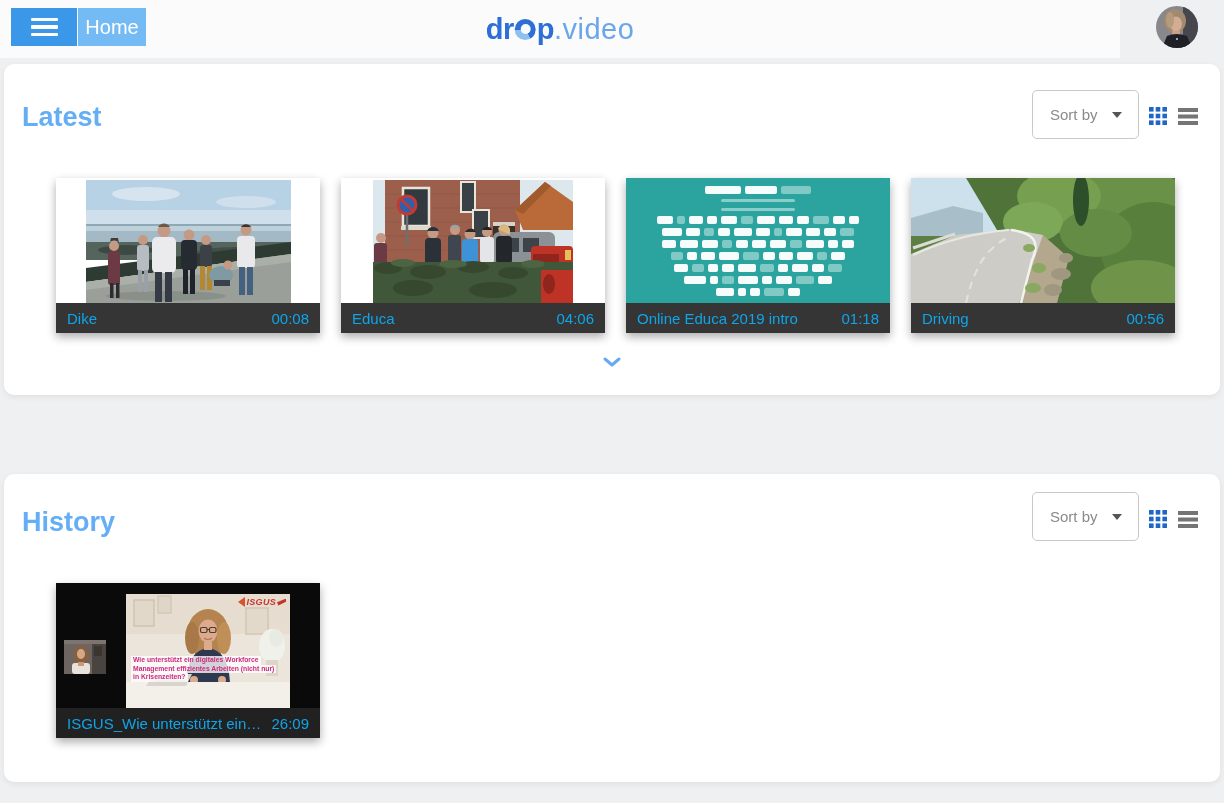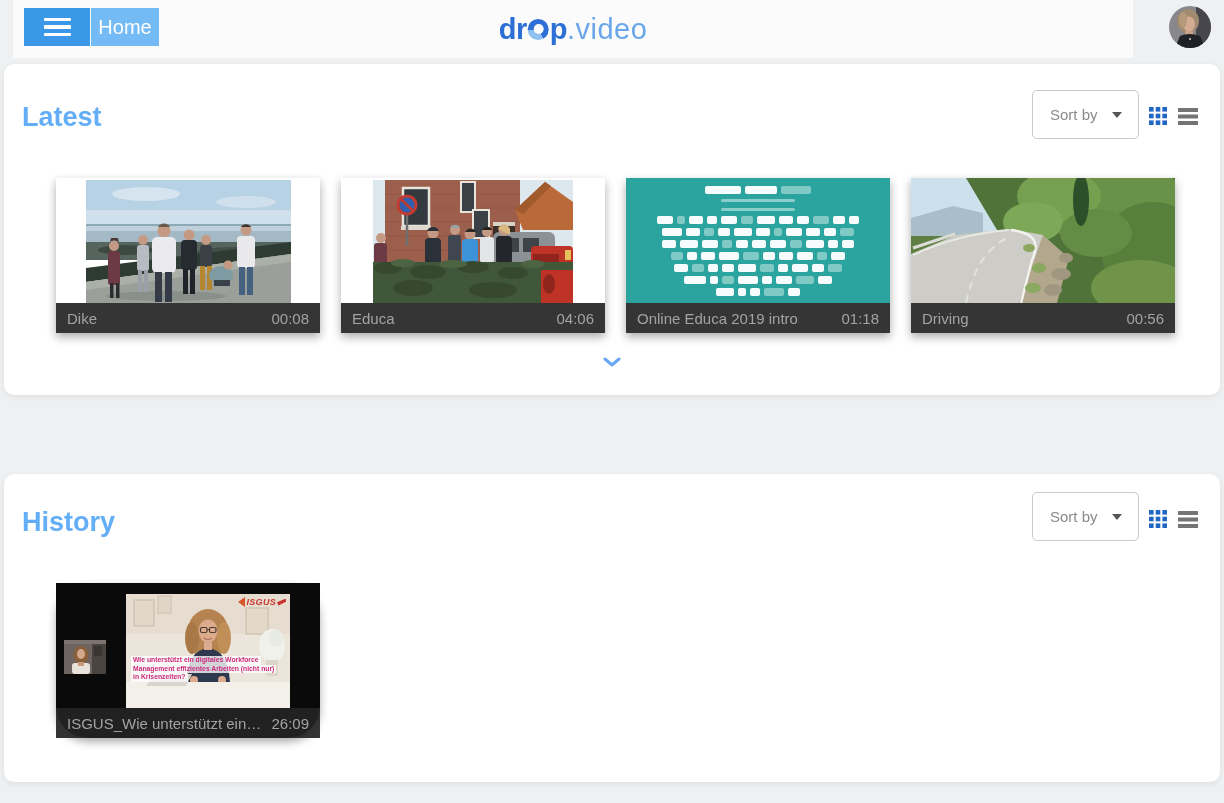--- a/index.html
+++ b/index.html
@@ -4,21 +4,21 @@
 <style>
   * { box-sizing: border-box; margin: 0; padding: 0; }
   html,body { width:1224px; height:803px; }
   body {
     font-family: "Liberation Sans", sans-serif;
     background:#eef0f1;
     position:relative;
     overflow:hidden;
   }
   
-  .app-header { position:absolute; top:0; left:13px; width:1120px; height:58px; background:#fbfbfb; z-index:5; }
+  .app-header { position:absolute; top:0; left:0; width:1120px; height:58px; background:#fbfbfb; z-index:5; }
   .menu-btn { position:absolute; left:11px; top:8px; width:66px; height:38px; background:#3b97e8; border:none; display:flex; align-items:center; justify-content:center; flex-direction:column; gap:4px; cursor:pointer; }
   .menu-btn .bar { width:27px; height:3.5px; background:#fff; border-radius:1px; }
   .home-btn { position:absolute; left:78px; top:8px; width:68px; height:38px; background:#74baf4; border:none; color:#fff; font-size:20px; font-family:"Liberation Sans",sans-serif; display:flex; align-items:center; justify-content:center; cursor:pointer; }
   .logo { position:absolute; left:50%; top:0; height:58px; transform:translateX(-50%); display:flex; align-items:center; font-size:29px; white-space:nowrap; cursor:pointer; }
   .logo .p1, .logo .p2 { color:#2d6fd6; font-weight:bold; letter-spacing:-0.5px;text-align:right; }
   .logo .logo-o { display:inline-block; width:21px; height:21px; border-radius:50%; font-size:0; vertical-align:-2px; margin:0 1px;
      background:conic-gradient(from 150deg, #8fc0f2 0 115deg, #2d6fd6 115deg 360deg); position:relative; }
   .logo .logo-o::after { content:''; position:absolute; inset:5.5px; background:#fbfbfb; border-radius:50%; }
   .logo .p3 { color:#6aa7ea; font-weight:normal; letter-spacing:0.5px; }
   .search-box { position:absolute; left:874px; top:8px; width:265px; height:38px; background:#a3a3a3; display:flex; align-items:center; padding-left:19px; }
@@ -39,26 +39,26 @@
   .sort-caret { position:absolute; right:16px; width:0; height:0; border-left:5px solid transparent; border-right:5px solid transparent; border-top:6px solid #555; }
   .view-icons { position:absolute; left:1145px; display:flex; gap:11px; align-items:center; }
   #latest-section .view-icons { top:43px; }
   #history-section .view-icons { top:36px; }
   .icon-btn { border:none; background:transparent; padding:0; cursor:pointer; display:flex; }
   
   .video-row { position:absolute; left:52px; display:flex; gap:21px; }
   #latest-section .video-row { top:114px; }
   #history-section .video-row { top:109px; }
   .video-card { position:relative; width:264px; height:155px; background:#fff; box-shadow:0 4px 9px rgba(0,0,0,0.33); cursor:pointer; flex:0 0 auto; }
-  .video-card.dark { background:#0a0a0a;border-radius:32px; }
+  .video-card.dark { background:#0a0a0a; }
   .thumb-stage { position:absolute; left:0; right:0; top:0; bottom:30px; overflow:hidden; display:flex; justify-content:center; background:#fff; }
   .video-card.dark .thumb-stage { background:#0a0a0a; }
   .thumb-stage svg.full { width:264px; height:125px; }
   .thumb-stage svg.inset43 { margin-top:2px; }
-  .title-bar { position:absolute; left:0; right:0; bottom:0; height:30px; background:rgba(36,36,36,0.92); color:#a3a3a3; display:flex; align-items:center; padding:0 11px; font-size:15px; }
+  .title-bar { position:absolute; left:0; right:0; bottom:0; height:30px; background:rgba(36,36,36,0.92); color:#0ea5e9; display:flex; align-items:center; padding:0 11px; font-size:15px; }
   .vtitle { flex:1; white-space:nowrap; overflow:hidden; text-overflow:ellipsis; }
   .vtime { flex:0 0 auto; margin-left:8px; }
   .expand-chevron { position:absolute; left:50%; transform:translateX(-50%); bottom:24px; border:none; background:transparent; cursor:pointer; padding:4px; display:flex; }
   
   .educa { position:absolute; inset:0; background:#2ba49f; display:flex; flex-direction:column; align-items:center; padding-top:8px; gap:4px; }
   .pill-row { display:flex; justify-content:center; gap:4px; height:8px; }
   .pill { height:8px; border-radius:2px; background:#f6fcfb; }
   .pill.faded { opacity:0.42; }
   .thinline { width:74px; height:3px; background:rgba(255,255,255,0.45); border-radius:2px; margin:1px 0; }
   

